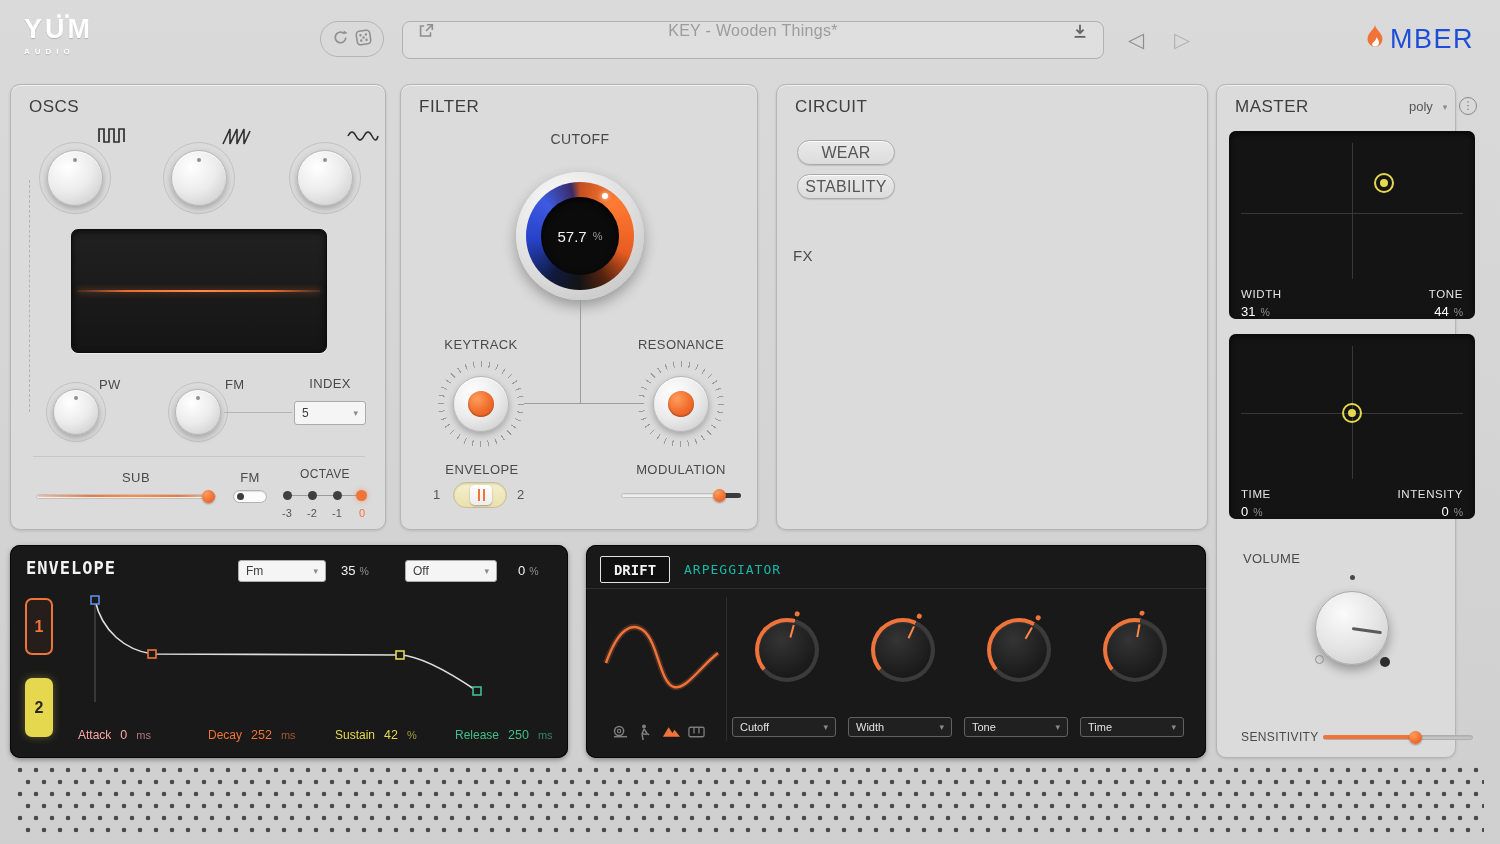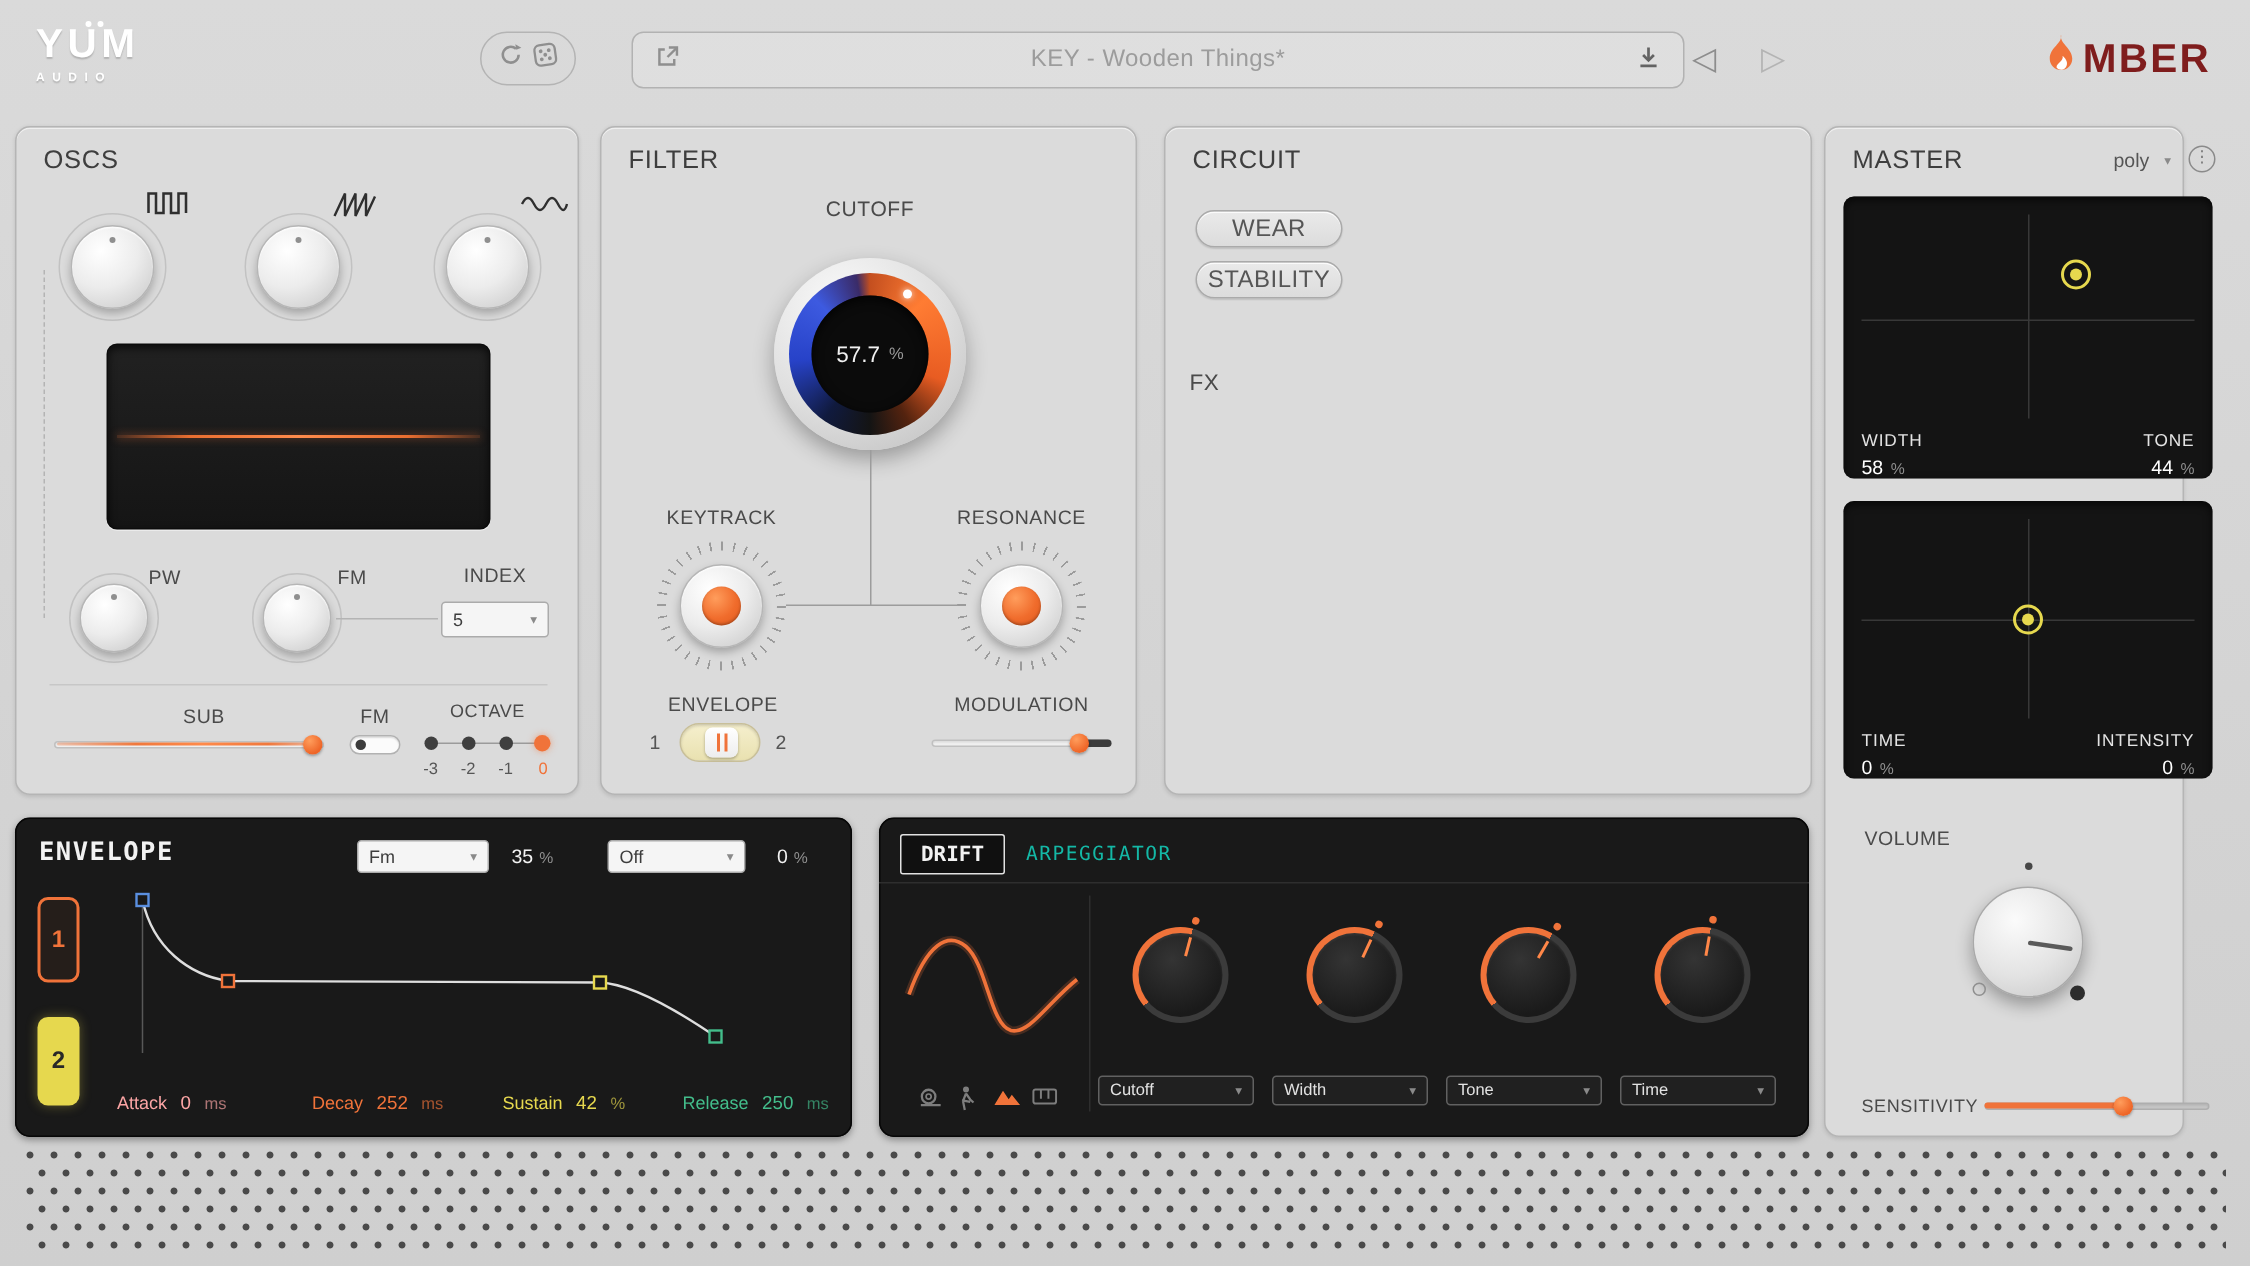--- a/index.html
+++ b/index.html
@@ -33,27 +33,27 @@
   #logo { left:24px; top:14px; color:#fff; text-shadow:0 1px 1px rgba(0,0,0,.18); }
   .logo-yum { font-size:27px; font-weight:800; letter-spacing:3px; }
   .logo-dots { position:absolute; left:33px; top:0; width:4px; height:4px; border-radius:50%;
                background:#fff; box-shadow:8px 0 0 #fff; }
   .logo-audio { font-size:8px; font-weight:700; letter-spacing:5px; margin-top:2px; }
 
   #utilpill { left:320px; top:21px; width:64px; height:36px; border:1.5px solid #b4b4b4;
               border-radius:18px; display:flex; align-items:center; justify-content:center; gap:6px; }
   #presetbar { left:402px; top:21px; width:702px; height:38px; border:1.5px solid #b2b2b2;
                border-radius:8px; background:rgba(255,255,255,.14);
-               display:flex; align-items:center; padding:0 14px;margin-left:19px; }
+               display:flex; padding:0 14px; }
   #presetname { flex:1; text-align:center; color:#9c9c9c; font-size:16px; letter-spacing:.3px; }
   .navarrow { position:absolute; top:27px; font-size:21px; line-height:26px; }
   #prev { left:1128px; color:#8d8d8d; }
   #next { left:1174px; color:#b4b4b4; }
   #brand { position:absolute; right:26px; top:22px; display:flex; align-items:center; gap:2px; }
-  #brandname { font-size:27px; font-weight:700; color:#7f1d1d; letter-spacing:1.5px; }
+  #brandname { font-size:27px; font-weight:400; color:#1d4ed8; letter-spacing:1.5px; }
 
   
   .knob { position:absolute; border-radius:50%;
     background:radial-gradient(circle at 36% 30%, #ffffff, #ececec 48%, #d6d6d6 78%, #c2c2c2);
     border:1px solid #b6b6b6;
     box-shadow:0 3px 6px rgba(0,0,0,.25), inset 0 1px 1px rgba(255,255,255,.85); }
   .knob::after { content:""; position:absolute; left:50%; top:13%; width:4px; height:4px;
     margin-left:-2px; border-radius:50%; background:#8f8f8f; }
   .knob.ocenter::before { content:""; position:absolute; inset:26%; border-radius:50%;
     background:radial-gradient(circle at 35% 30%, #ff9d5c, #f06c2c 55%, #df591c);
@@ -390,21 +390,21 @@
     <span>poly</span>
     <span class="chev">▾</span>
   </div>
   <div class="abs" id="info">⋮</div>
 
   <div class="pad" style="top:46px;height:188px">
     <div class="xline" style="left:12px;top:82px;width:222px;height:1px"></div>
     <div class="xline" style="left:123px;top:12px;width:1px;height:136px"></div>
     <div class="ypoint" style="left:145px;top:42px"></div>
     <span class="padlab" style="left:12px;top:157px;color:#e4e4e4">WIDTH</span>
-    <span class="padval" style="left:12px;top:173px"><b>58</b><span class="u">%</span></span>
+    <span class="padval" style="left:12px;top:173px"><b>31</b><span class="u">%</span></span>
     <span class="padlab" style="right:12px;top:157px;color:#e4e4e4">TONE</span>
     <span class="padval" style="right:12px;top:173px;text-align:right"><b>44</b><span class="u">%</span></span>
   </div>
 
   <div class="pad" style="top:249px;height:185px">
     <div class="xline" style="left:12px;top:79px;width:222px;height:1px"></div>
     <div class="xline" style="left:123px;top:12px;width:1px;height:133px"></div>
     <div class="ypoint" style="left:113px;top:69px"></div>
     <span class="padlab" style="left:12px;top:154px;color:#e4e4e4">TIME</span>
     <span class="padval" style="left:12px;top:170px"><b>0</b><span class="u">%</span></span>

